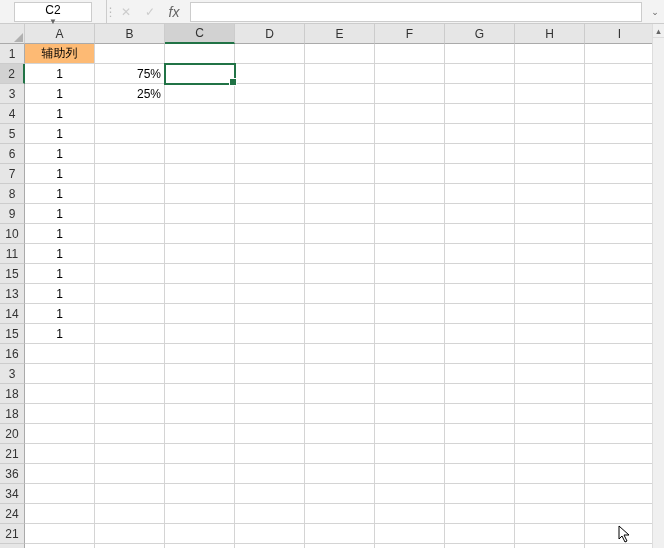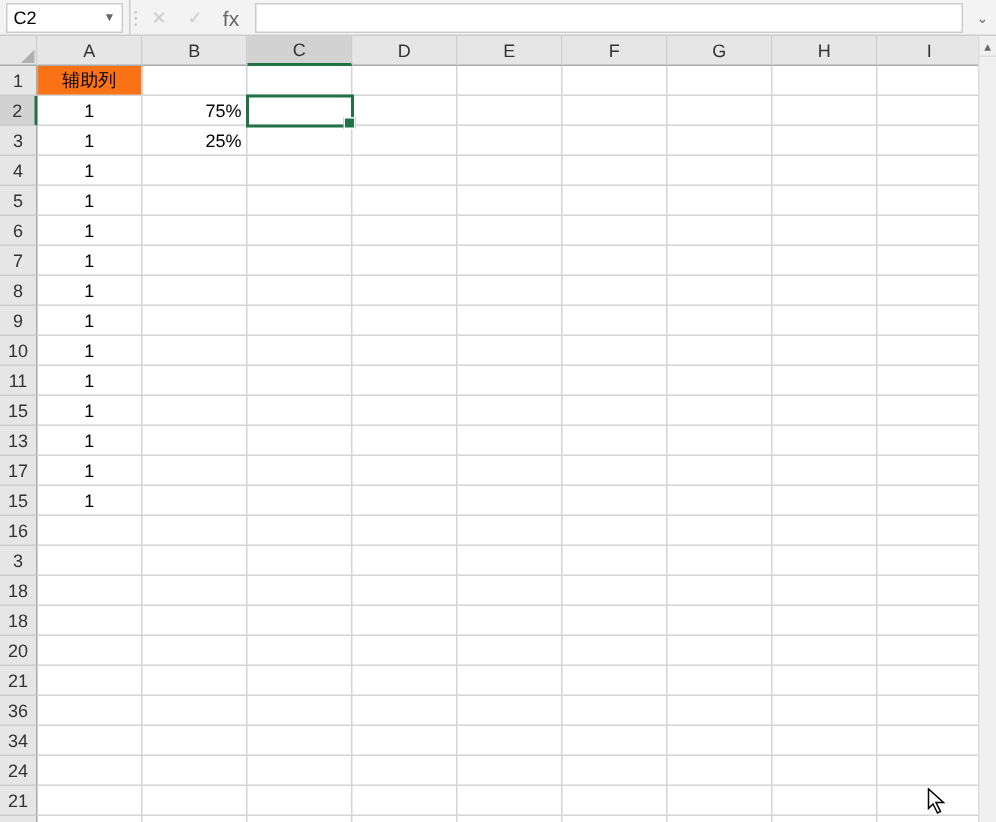--- a/index.html
+++ b/index.html
@@ -1,26 +1,26 @@
 <!DOCTYPE html>
 <html><head>
   <meta charset="utf-8">
   <style>
     * { box-sizing: border-box; margin: 0; padding: 0; font-family: Arial, "Microsoft YaHei", sans-serif; font-size: 12px; }
     body { background: #fff; width: 664px; height: 548px; overflow: hidden; position: relative; }
 
     
     .fbar { height: 24px; display: flex; align-items: center; border-bottom: 1px solid #ccc; background: #f3f3f3; }
-    .namebox { width: 78px; height: 20px; margin: 4px; background: #fff; border: 1px solid #ccc; display: flex; align-items: center; padding: 0 4px; }
+    .namebox { width: 78px; height: 20px; margin: 14px; background: #fff; border: 1px solid #ccc; display: flex; align-items: center; padding: 0 4px; flex-direction: column; }
     .namebox-text { flex: 1; }
     .nb-arrow { font-size: 8px; color: #666; }
     .sep { width: 8px; height: 24px; border-left: 1px solid #ccc; display:flex; align-items:center; justify-content:center; color:#bbb;}
     .fxbtn { width: 24px; height: 20px; display: flex; align-items: center; justify-content: center; color: #999; }
     .fx-cancel, .fx-enter { color: #ccc; }
-    .fxlabel { font-size: 14px; color: #666; }
+    .fxlabel { font-style: italic; font-size: 14px; color: #666; }
     .finput { flex: 1; height: 20px; background: #fff; border: 1px solid #ccc; margin: 2px 4px; padding: 0 4px; }
     .farrow { width: 18px; display: flex; align-items: center; justify-content: center; color: #666; font-size: 9px; }
 
     
     .grid { position: relative; }
 
     
     .corner { position: absolute; left: 0; top: 0; width: 25px; height: 20px; background: #e6e6e6; border-right: 1px solid #ccc; border-bottom: 1px solid #aaa; display:flex; align-items:flex-end; justify-content:flex-end;}
     .corner::after { content: ""; border-style: solid; border-width: 0 0 9px 9px; border-color: transparent transparent #b0b0b0 transparent; margin: 0 1px 1px 0;}
 
@@ -33,21 +33,21 @@
     .rowhdrs { position: absolute; left: 0; top: 20px; width: 25px; }
     .rowhdr { width: 25px; height: 20px; background: #e6e6e6; border-right: 1px solid #aaa; border-bottom: 1px solid #ccc; display: flex; align-items: center; justify-content: center; color: #333; }
     .rowhdr.sel { background: #d2d2d2; border-right: 2px solid #217346; }
 
     
     .cells { position: absolute; left: 25px; top: 20px; }
     .row { display: flex; height: 20px; }
     .cell { width: 70px; height: 20px; border-right: 1px solid #d4d4d4; border-bottom: 1px solid #d4d4d4; display: flex; align-items: center; padding: 0 3px; color: #000; }
     .cell.c { justify-content: center; }
     .cell.r { justify-content: flex-end; text-align: right; }
-    .hdrcell { background: #f97316; justify-content: center; }
+    .hdrcell { background: #fdba74; justify-content: center; }
     .active { outline: 2px solid #217346; outline-offset: -1px; position: relative; z-index: 2; }
     .active::after { content: ""; position: absolute; right: -3px; bottom: -3px; width: 6px; height: 6px; background: #217346; border: 1px solid #fff; }
 
     
     .vscroll { position: absolute; right: 0; top: 24px; width: 12px; bottom: 0; background: #f0f0f0; border-left: 1px solid #ddd; }
     .vscroll .up { height: 14px; display:flex; align-items:center; justify-content:center; font-size:9px; color:#666; border-bottom:1px solid #ddd;}
 
     .cursor { position: absolute; pointer-events: none; }
   </style>
 </head>
@@ -88,21 +88,21 @@
       <div class="rowhdr">4</div>
       <div class="rowhdr">5</div>
       <div class="rowhdr">6</div>
       <div class="rowhdr">7</div>
       <div class="rowhdr">8</div>
       <div class="rowhdr">9</div>
       <div class="rowhdr">10</div>
       <div class="rowhdr">11</div>
       <div class="rowhdr">15</div>
       <div class="rowhdr">13</div>
-      <div class="rowhdr">17</div>
+      <div class="rowhdr">14</div>
       <div class="rowhdr">15</div>
       <div class="rowhdr">16</div>
       <div class="rowhdr">3</div>
       <div class="rowhdr">18</div>
       <div class="rowhdr">18</div>
       <div class="rowhdr">20</div>
       <div class="rowhdr">21</div>
       <div class="rowhdr">36</div>
       <div class="rowhdr">34</div>
       <div class="rowhdr">24</div>

